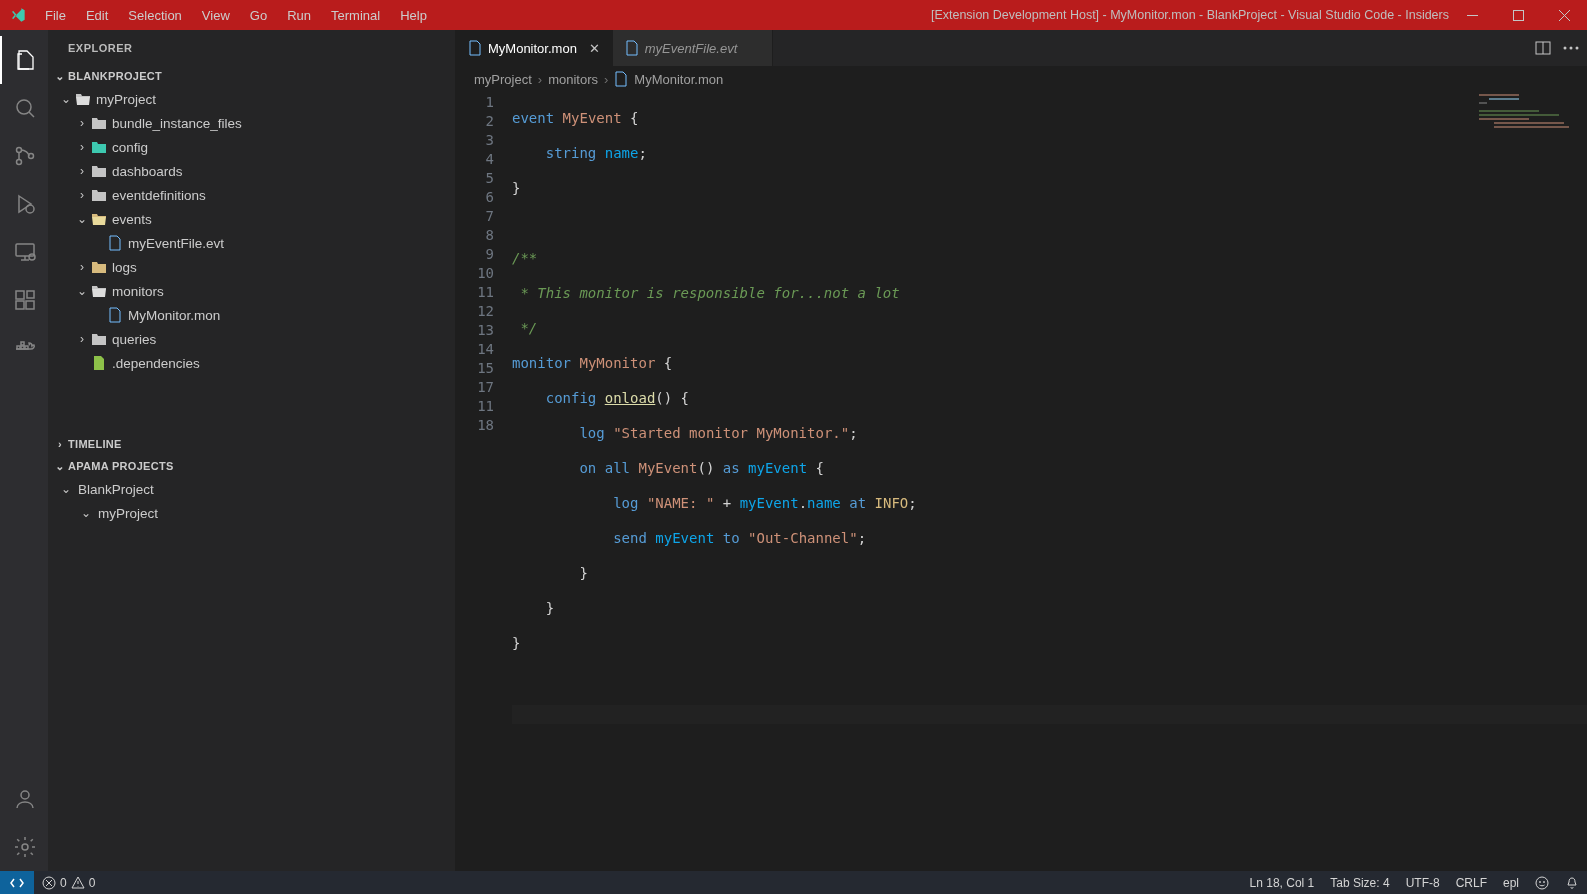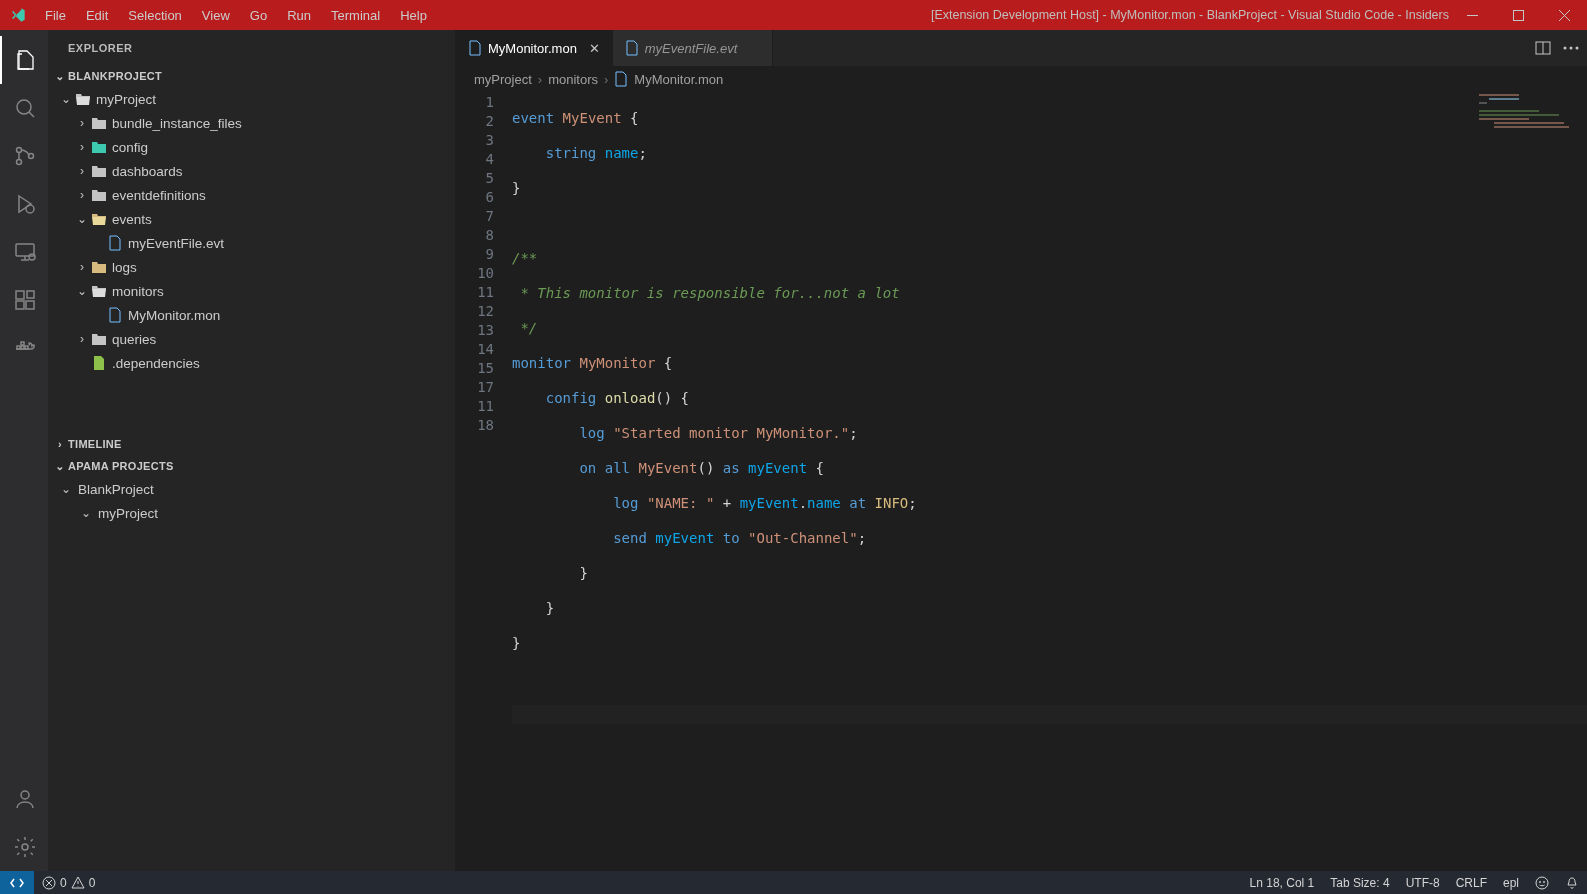--- a/index.html
+++ b/index.html
@@ -156,21 +156,21 @@
   color: #d4d4d4;
 }
 .code div { height: 19px; }
 .code .cursor-line { background: #2a2a2a5a; }
 .name { color: #ce9178; }
 .str { color: #ce9178; }
 .var { color: #0ea5e9; }
 .cmt { color: #6a9955; font-style: italic; }
 .const { color: #d7ba7d; }
 .kw2 { color: #569cd6; }
-.func { color: #dcdcaa; }
+.func { color: #dcdcaa; text-decoration: underline; }
 .minimap {
   position:absolute;
   right:8px; top:2px;
   width:100px; height:60px;
   opacity:.5;
 }
 .minimap .l { height:2px; margin-bottom:2px; }
 
 .statusbar {
   height: 23px;

